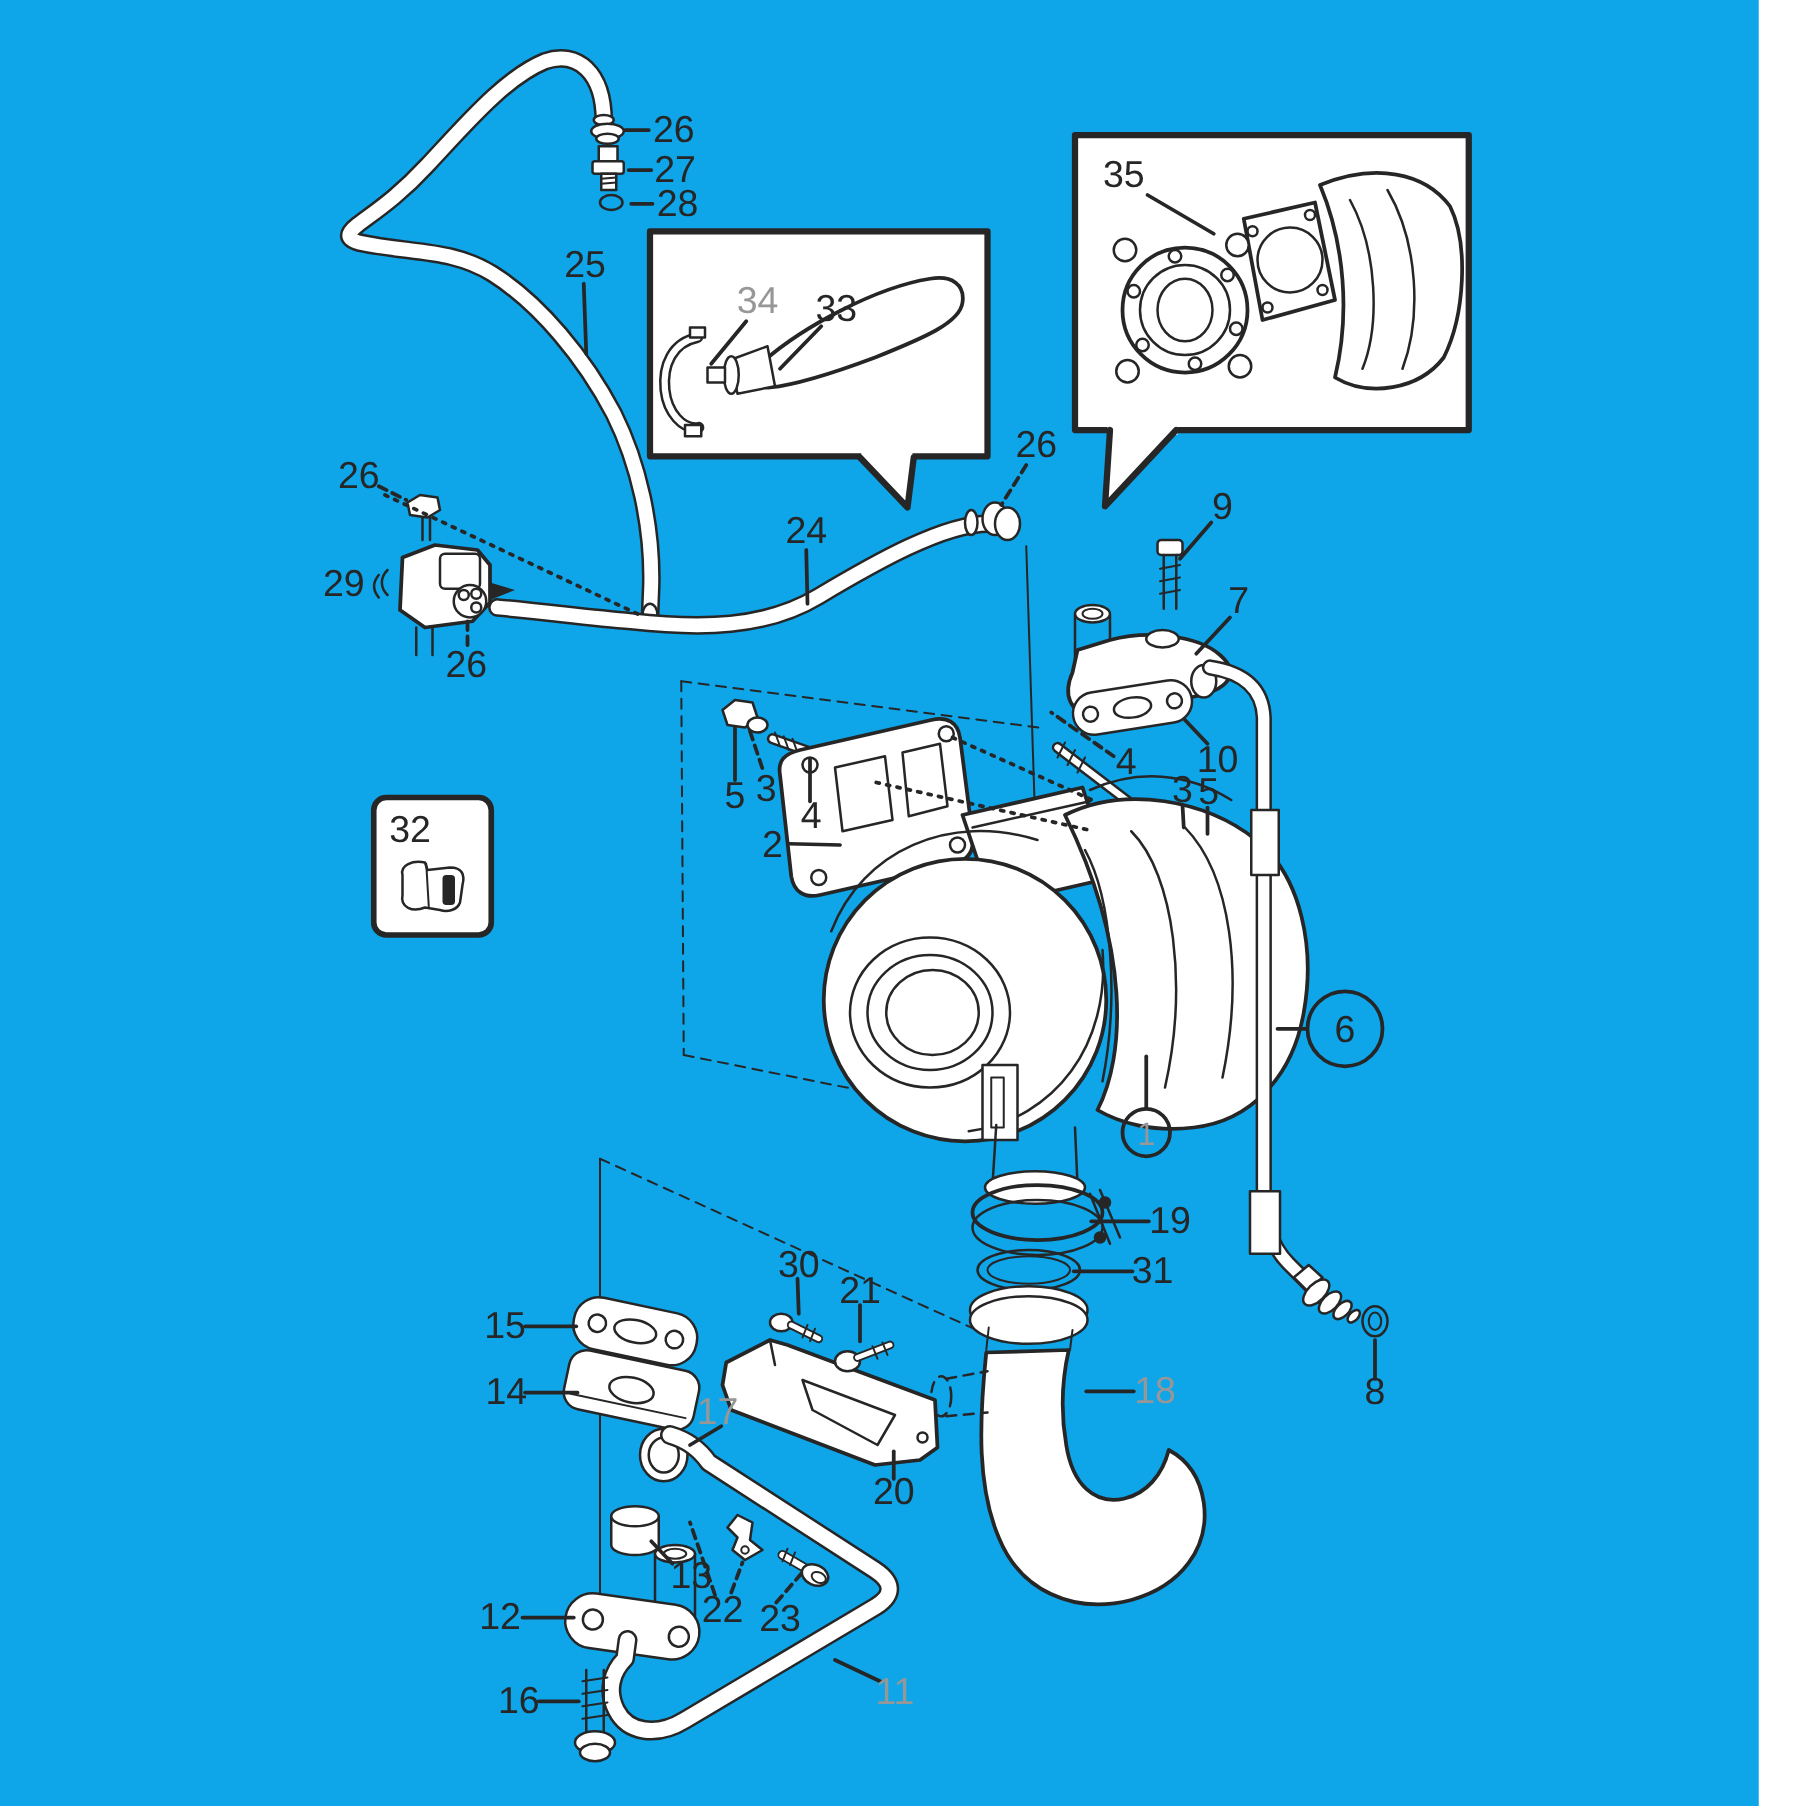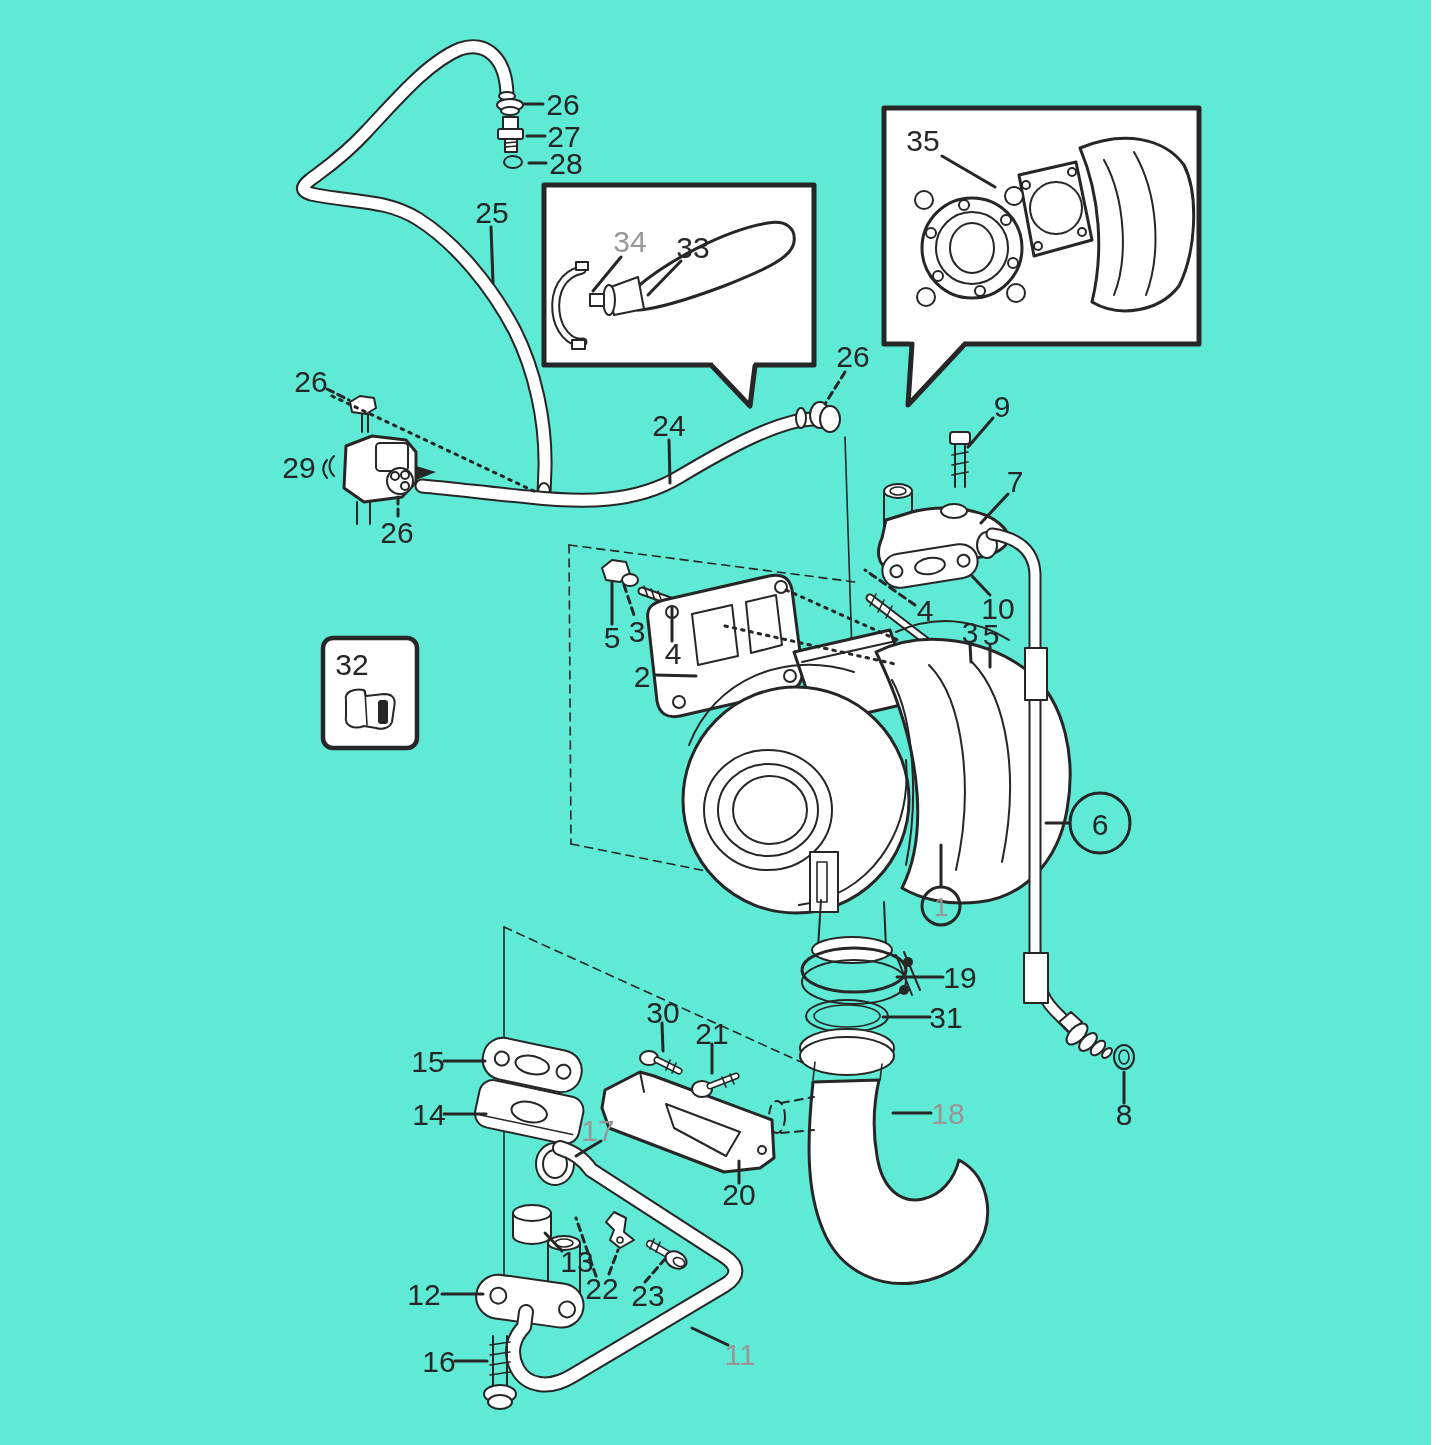--- a/index.html
+++ b/index.html
@@ -1,16 +1,16 @@
 <!DOCTYPE html>
 <html><head>
 <meta charset="utf-8">
 <style>
   html,body{margin:0;padding:0;background:#ffffff;}
-  .stage{width:1407px;height:1445px;position:relative;background:#5eead4;overflow:hidden;padding-left:24px;}
+  .stage{width:1407px;height:1445px;position:relative;background:#0ea5e9;overflow:hidden;}
   svg{display:block;}
   
   path,line,ellipse,circle,rect,polyline,polygon{fill:none;stroke:#262626;stroke-width:3;stroke-linecap:round;stroke-linejoin:round;}
   .thin{stroke-width:2;}
   .hair{stroke-width:1.6;}
   .white{fill:#ffffff;}
   .dark{fill:#262626;stroke:none;}
   .case{stroke-width:15;}
   .core{stroke:#ffffff;stroke-width:11;}
   .case-s{stroke-width:9;}

